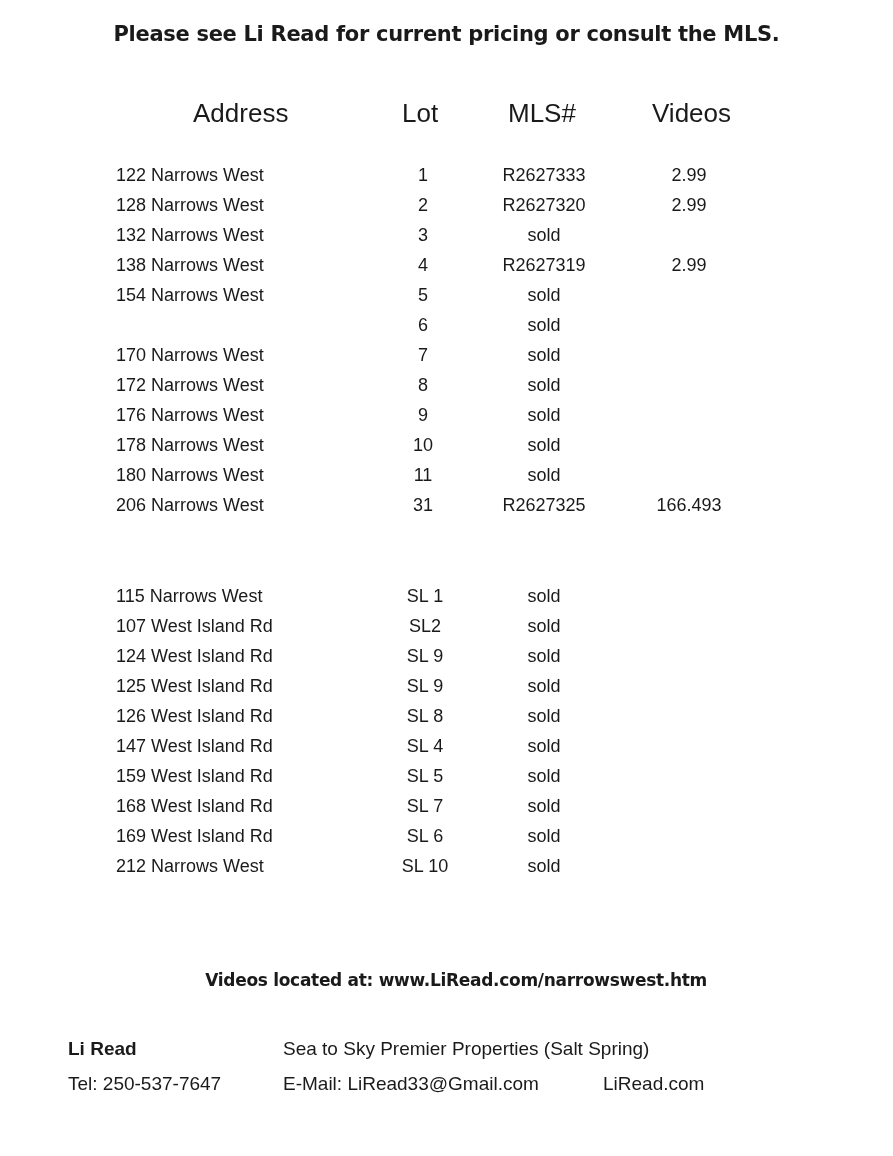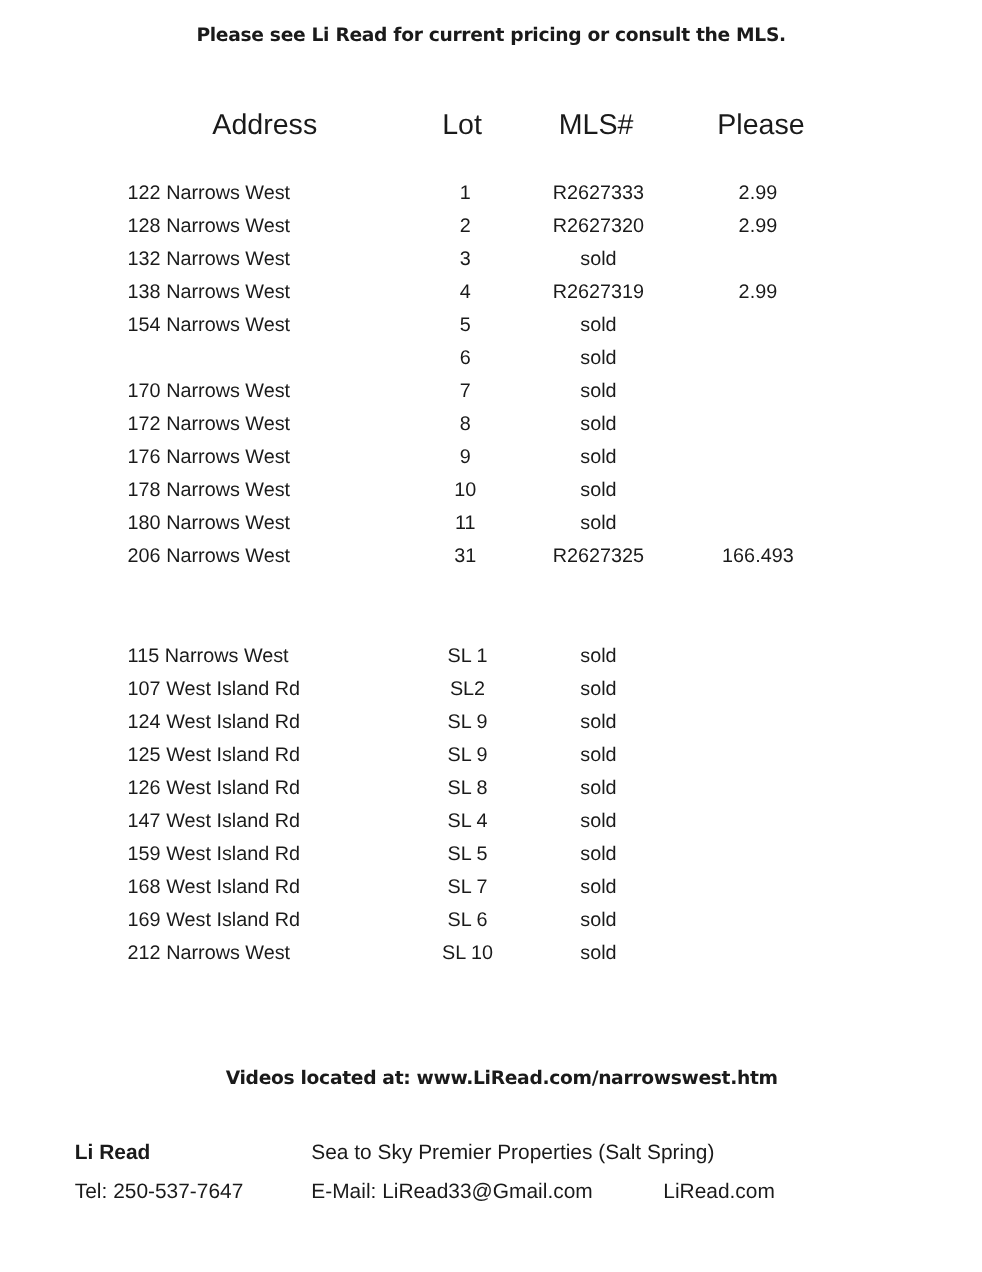--- a/index.html
+++ b/index.html
@@ -3,21 +3,21 @@
   <meta charset="utf-8">
   <style>
     html, body { margin: 0; padding: 0; background: #ffffff; }
     body {
       width: 893px; height: 1156px; position: relative; overflow: hidden;
       color: #1a1a1a;
       font-family: "Liberation Sans", sans-serif;
     }
     .notice {
       position: absolute; top: 22px; left: 0; width: 893px; text-align: center;
-      font-family: "DejaVu Sans", sans-serif; font-weight: bold; font-size: 17px;
+      font-family: "DejaVu Sans", sans-serif; font-weight: bold; font-size: 21px;
       letter-spacing: -0.3px;
     }
     .hdr { position: absolute; top: 98px; font-weight: normal; font-size: 26px; }
     .hdr.address { left: 193px; }
     .hdr.lot { left: 402px; }
     .hdr.mls { left: 508px; }
     .hdr.acres { left: 652px; }
     .rows { position: absolute; left: 0; width: 893px; }
     .row { position: relative; height: 30px; font-size: 18px; line-height: 30px; }
     .row span { position: absolute; top: 0; white-space: nowrap; }
@@ -42,21 +42,21 @@
   </style>
 </head>
 <body>
 
 <div class="notice">Please see Li Read for current pricing or consult the MLS.</div>
 
 <div>
   <div class="hdr address">Address</div>
   <div class="hdr lot">Lot</div>
   <div class="hdr mls">MLS#</div>
-  <div class="hdr acres">Please</div>
+  <div class="hdr acres">Videos</div>
 
   <div class="rows g1" id="g1">
       <div class="row">
         <span class="c-addr">122 Narrows West</span>
         <span class="c-lot">1</span>
         <span class="c-mls">R2627333</span>
         <span class="c-acres">2.99</span>
       </div>
       <div class="row">
         <span class="c-addr">128 Narrows West</span>

